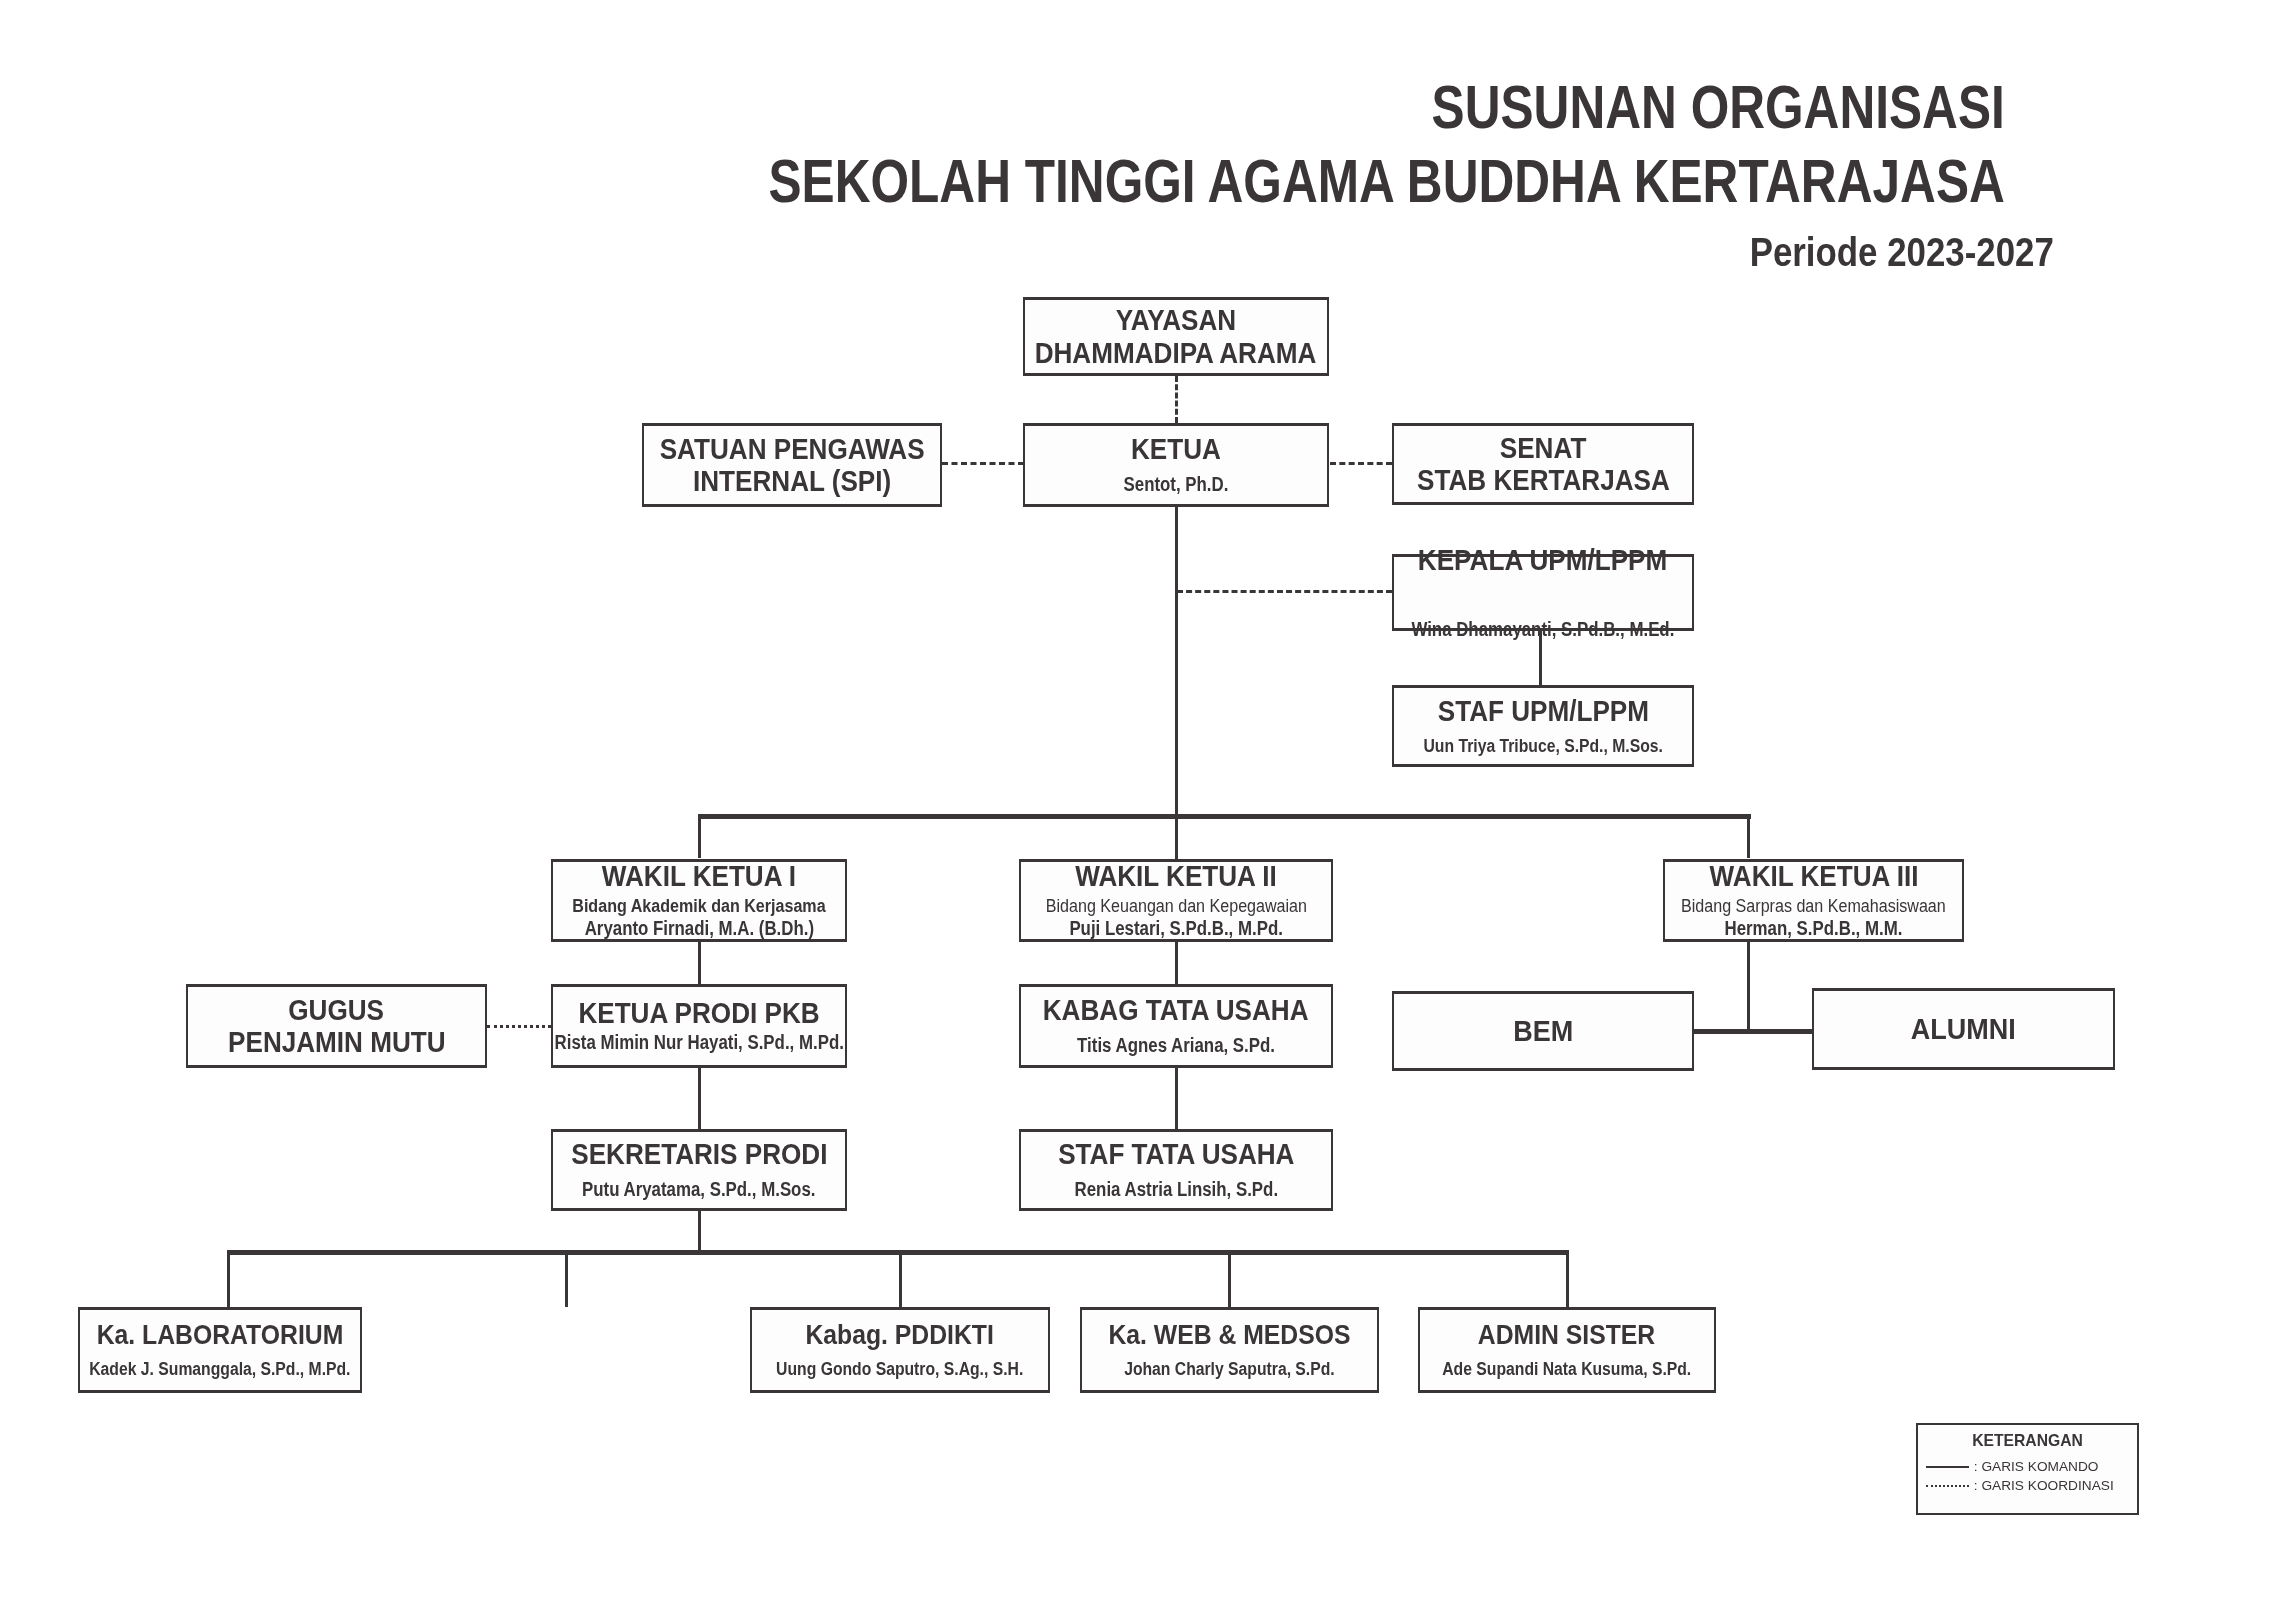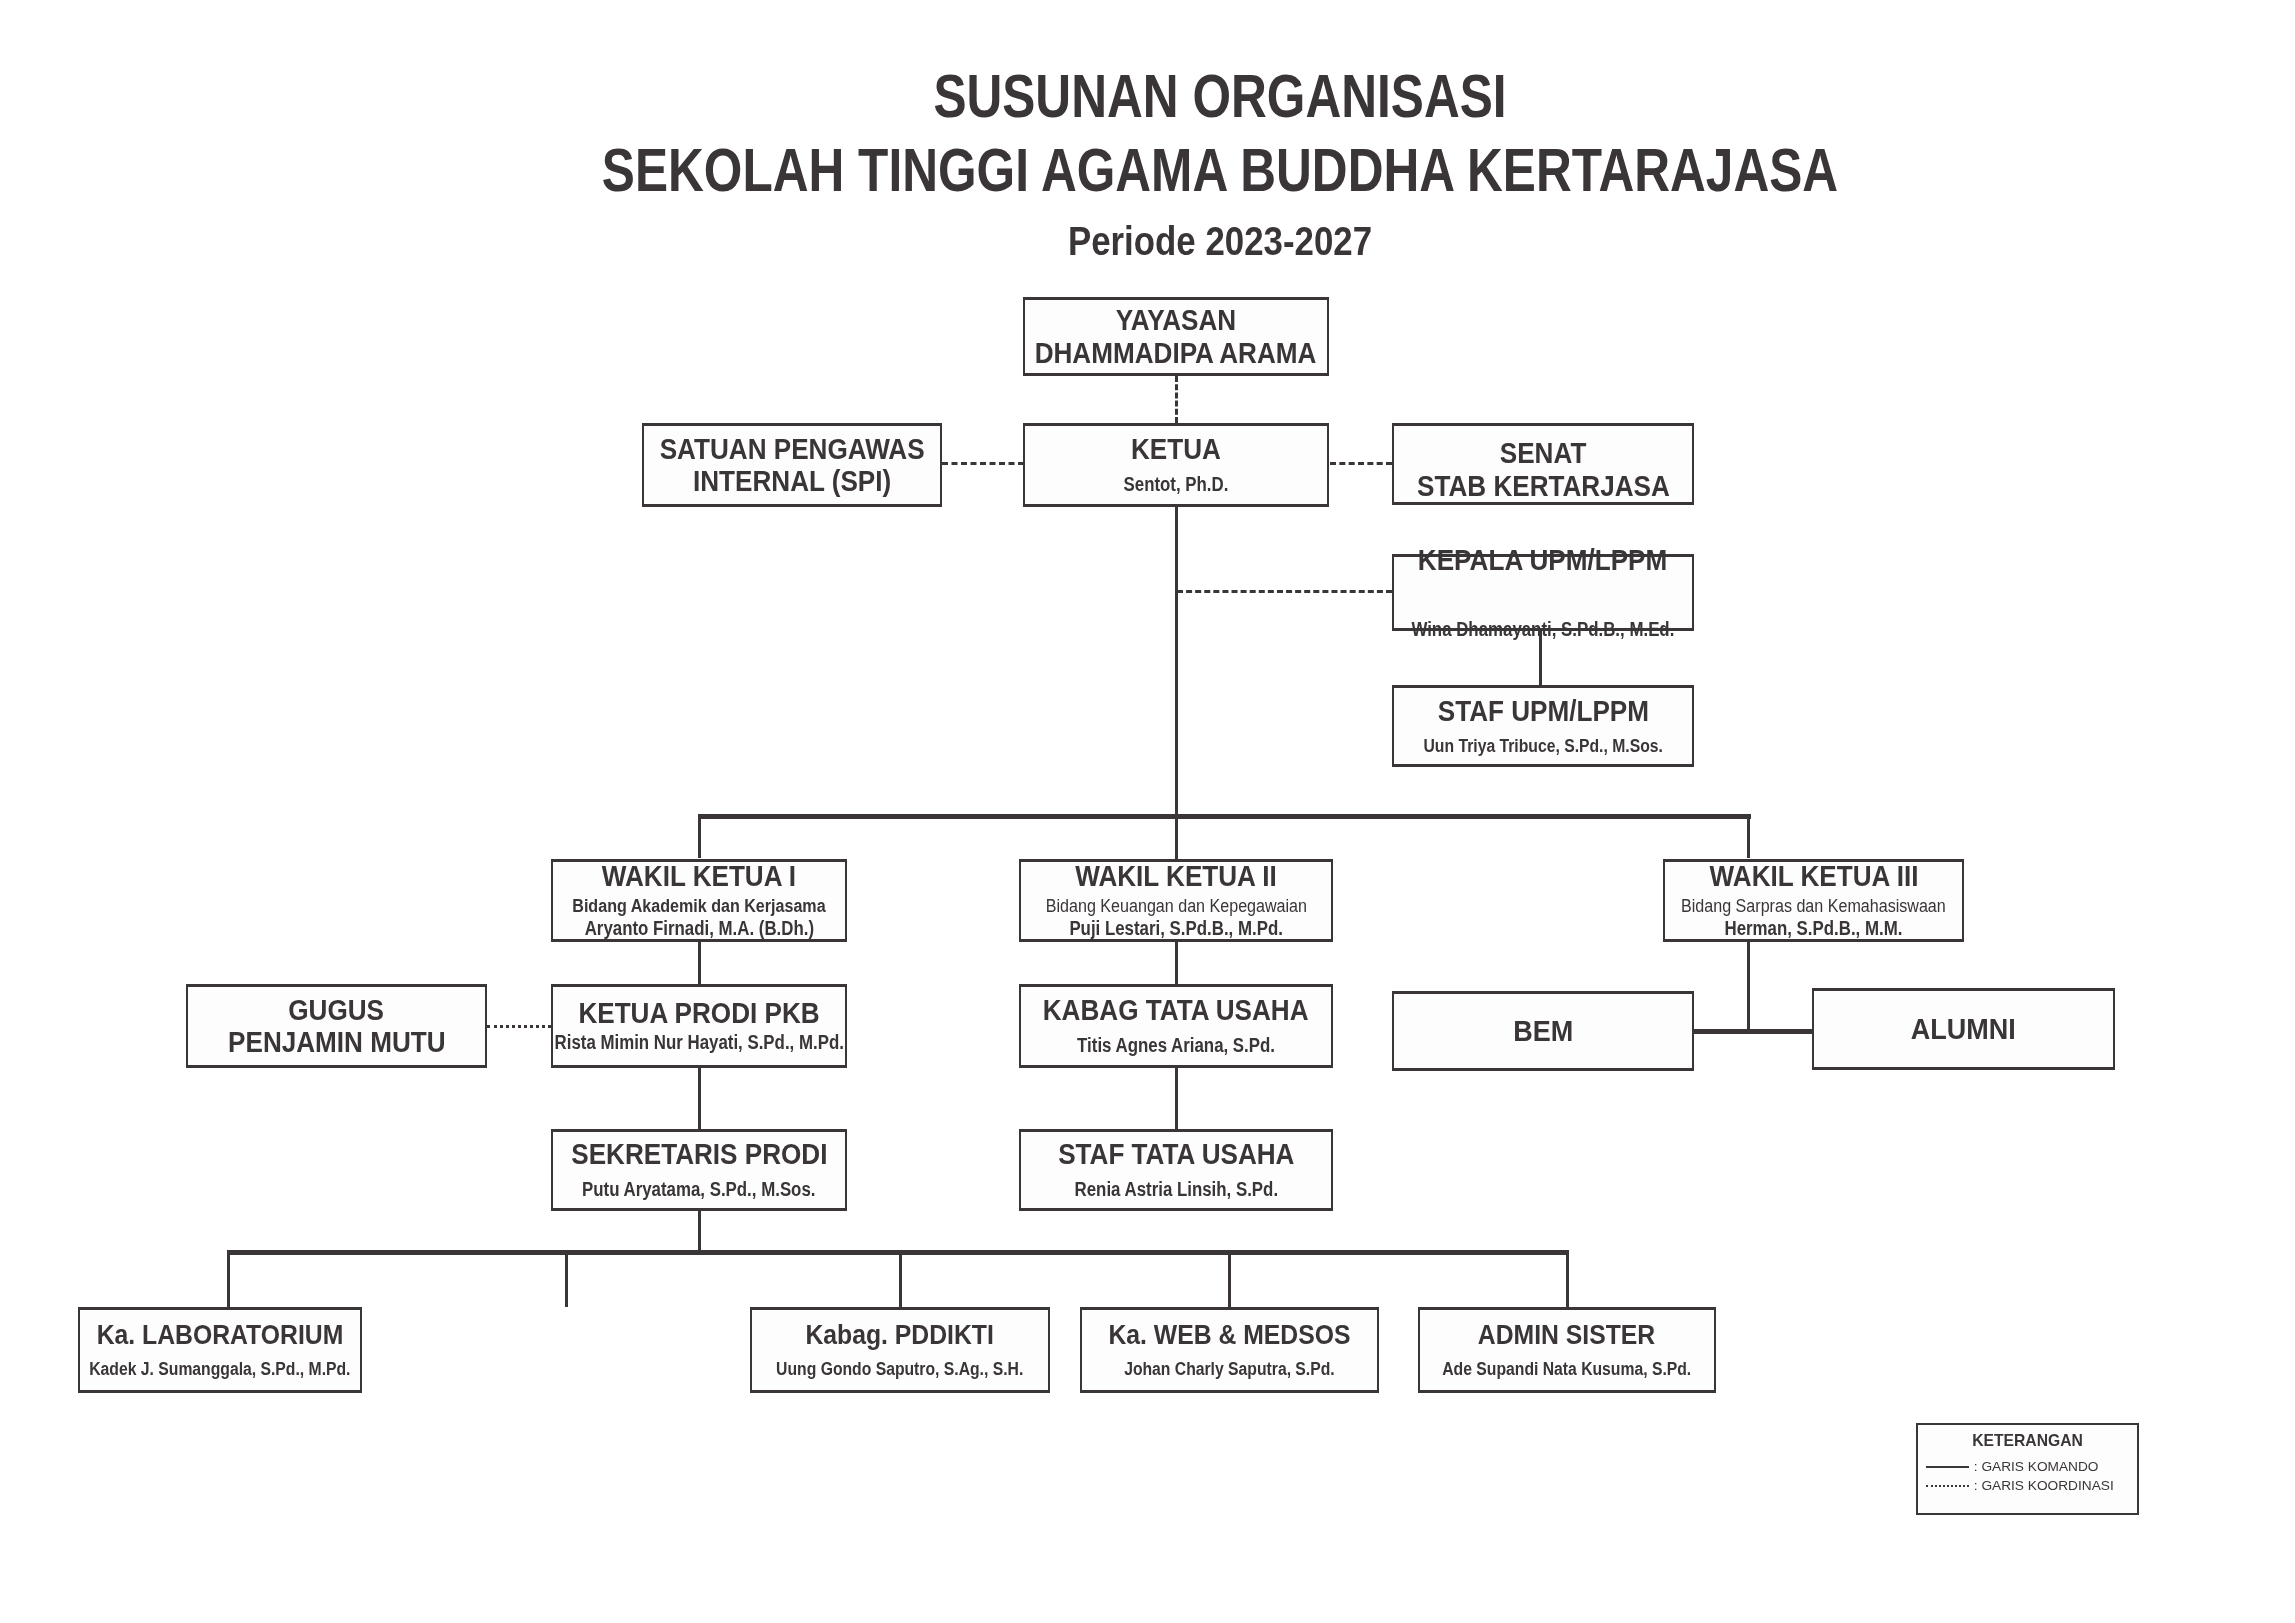--- a/index.html
+++ b/index.html
@@ -1,20 +1,20 @@
 <!DOCTYPE html>
 <html style="font-size:10.5px"><head>
 <meta charset="utf-8">
 <style>
   html,body{margin:0;padding:0;background:#ffffff;}
   body{width:2295px;height:1623px;position:relative;font-family:"Liberation Sans",sans-serif;color:#3a3536;overflow:hidden;}
   .canvas{position:absolute;left:0;top:0;width:2295px;height:1623px;background:#ffffff;}
 
   
-  .title-wrap{position:absolute;left:239px;top:59px;width:1962px;text-align:center;}
+  .title-wrap{position:absolute;left:239px;top:70px;width:1962px;text-align:right;}
   .title-line{display:block;font-weight:bold;font-size:62px;line-height:1.2;white-space:nowrap;transform:scaleX(0.8);transform-origin:50% 50%;color:#3a3536;}
   .title-period{display:block;font-weight:bold;font-size:41px;line-height:1.2;margin-top:9.2px;white-space:nowrap;transform:scaleX(0.85);transform-origin:50% 50%;color:#3a3536;}
 
   
   .box{position:absolute;background:#fdfdfd;border:2.6px solid #3a3536;border-top-width:3.3px;border-bottom-width:3.3px;
        display:flex;flex-direction:column;align-items:center;justify-content:center;box-sizing:border-box;text-align:center;}
   .bt{display:block;font-weight:bold;font-size:29px;line-height:1.12;white-space:nowrap;transform:scaleX(0.9);transform-origin:50% 50%;}
   .bt.big{font-size:30px;}
   .bs{display:block;font-size:18.3px;line-height:1.15;margin-top:2.6px;white-space:nowrap;transform:scaleX(0.88);transform-origin:50% 50%;}
   .bs.bold{font-weight:bold;}
@@ -94,21 +94,21 @@
   <div class="box" style="left:642px;top:423px;width:300px;height:84px;">
     <span class="bt">SATUAN PENGAWAS</span>
     <span class="bt">INTERNAL (SPI)</span>
   </div>
 
   <div class="box" style="left:1023px;top:423px;width:306px;height:84px;">
     <span class="bt">KETUA</span>
     <span class="bn">Sentot, Ph.D.</span>
   </div>
 
-  <div class="box" style="left:1392px;top:423px;width:302px;height:82px;justify-content:flex-end;">
+  <div class="box" style="left:1392px;top:423px;width:302px;height:82px;">
     <span class="bt">SENAT</span>
     <span class="bt">STAB KERTARJASA</span>
   </div>
 
   <div class="box" style="left:1392px;top:554px;width:302px;height:77px;gap:40px;">
     <span class="bt">KEPALA UPM/LPPM</span>
     <span class="bn tight">Wina Dhamayanti, S.Pd.B., M.Ed.</span>
   </div>
 
   <div class="box" style="left:1392px;top:685px;width:302px;height:82px;">

